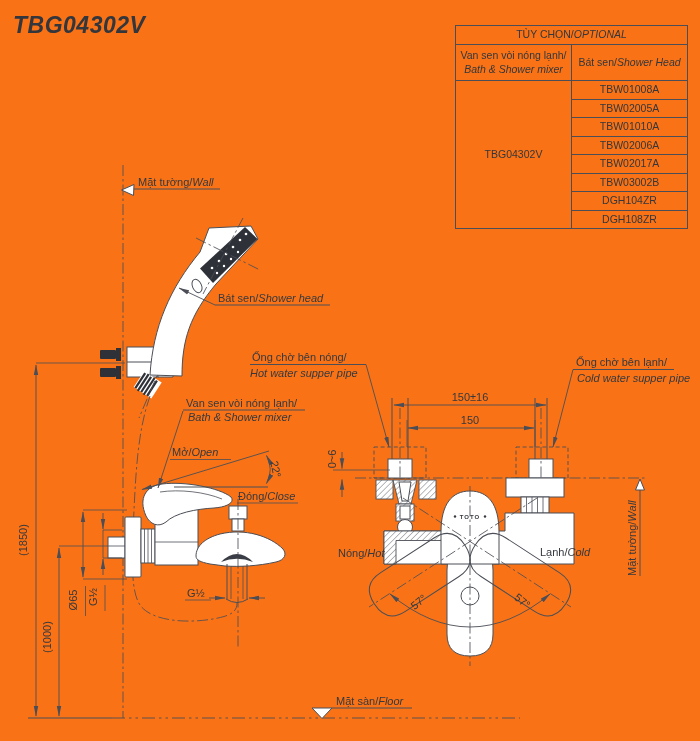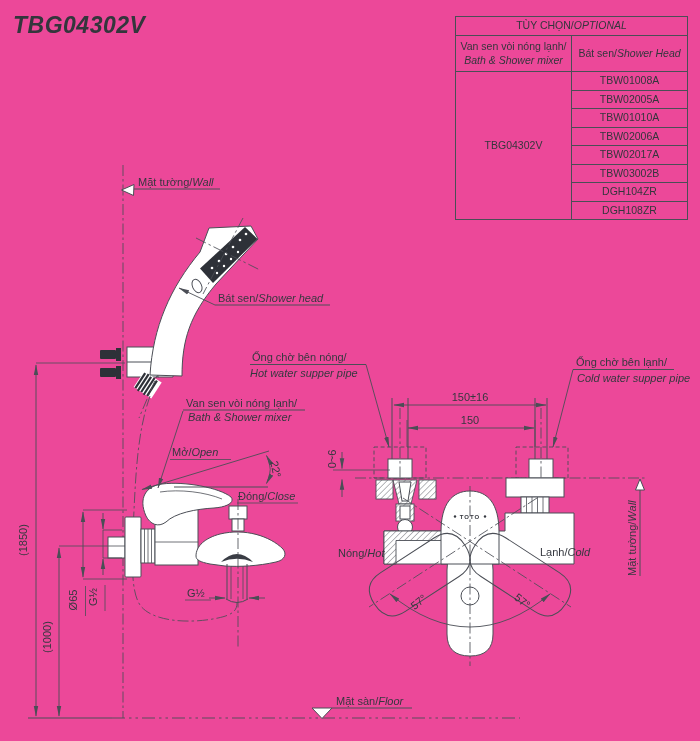--- a/index.html
+++ b/index.html
@@ -1,21 +1,21 @@
 <!DOCTYPE html>
 <html><head>
 <meta charset="utf-8">
 <style>
   html,body{margin:0;padding:0;background:#fff;}
-  #canvas{position:relative;width:700px;height:741px;background:#ec4899;overflow:hidden;
+  #canvas{position:relative;width:700px;height:741px;background:#f97316;overflow:hidden;
           font-family:"Liberation Sans",sans-serif;color:#35383f;}
   .title{position:absolute;left:13px;top:12px;font-size:23px;font-weight:bold;
          font-style:italic;letter-spacing:.5px;color:#33363c;}
   
-  .opt-table{position:absolute;left:455px;top:16px;width:233px;border-collapse:collapse;
+  .opt-table{position:absolute;left:455px;top:25px;width:233px;border-collapse:collapse;
              table-layout:fixed;font-size:10.5px;color:#33363c;}
   .opt-table td{border:1px solid #4b4e56;text-align:center;vertical-align:middle;
                 padding:1px 2px;line-height:1.25;}
   .opt-table .hd{height:19px;}
   .opt-table .sub{height:36px;}
   .opt-table .row td{height:15.5px;margin-top:20px;}
   .opt-table i{font-style:italic;}
   .c1{width:106px;} .c2{width:125px;}
   
   #draw{position:absolute;left:0;top:0;}

